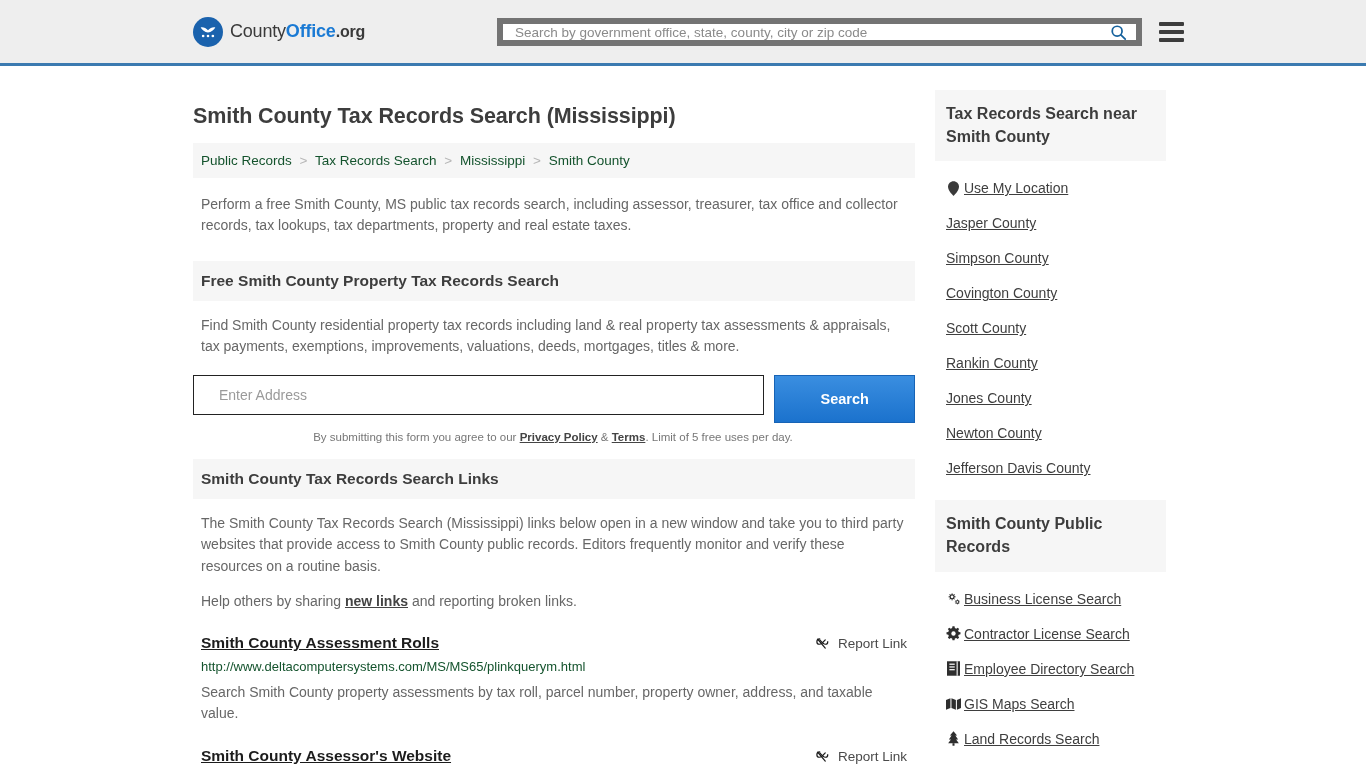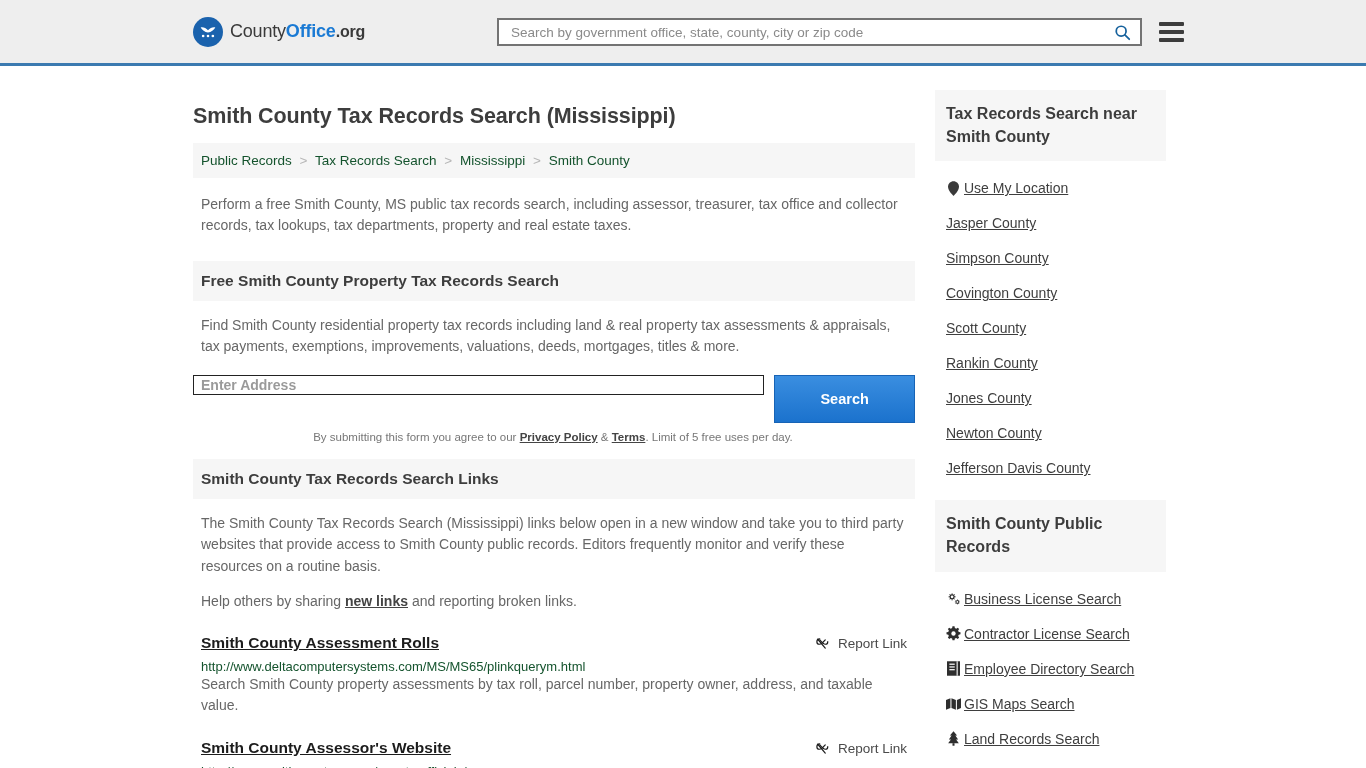--- a/index.html
+++ b/index.html
@@ -50,21 +50,21 @@
     position: absolute;
     left: 497px;
     top: 18px;
     display: flex;
     align-items: center;
   }
   .search-box {
     width: 645px;
     height: 28px;
     background: #ffffff;
-    border: 2px solid #737373;
+    border: 6px solid #737373;
     display: flex;
     align-items: center;
     padding: 0 8px 0 10px;
   }
   .search-box input {
     flex: 1;
     border: none;
     outline: none;
     font-size: 13.5px;
     font-family: "Liberation Sans", sans-serif;
@@ -147,28 +147,27 @@
 
   
   .addr-form {
     display: flex;
     margin: 18px 0 0 0;
     padding: 0 0 0 0;
     gap: 0;
   }
   .addr-input {
     width: 577px;
-    height: 20px;
+    height: 40px;
     border: 1px solid #222;
-    padding: 0 7px;
+    padding: 0 25px;
     font-size: 14px;
     font-family: "Liberation Sans", sans-serif;
     color: #333;
     outline: none;
-    font-weight: bold;
   }
   .addr-input::placeholder { color: #9a9a9a; }
   .addr-btn {
     width: 142px;
     height: 48px;
     margin-left: 10px;
     border: 1px solid #1763b5;
     background: linear-gradient(to bottom, #3a8ee0 0%, #1b72cd 100%);
     color: #fff;
     font-size: 14.5px;
@@ -216,21 +215,21 @@
   .link-url {
     font-size: 13px;
     color: #14532d;
     margin-top: 5px;
     cursor: pointer;
   }
   .link-desc {
     font-size: 14px;
     line-height: 1.52;
     color: #676767;
-    margin-top: 0;
+    margin-top: 8px;
   }
 
   
   .side-head {
     background: #f6f6f6;
     padding: 13px 11px;
     font-size: 16px;
     font-weight: bold;
     color: #3d3d3d;
     line-height: 1.42;

